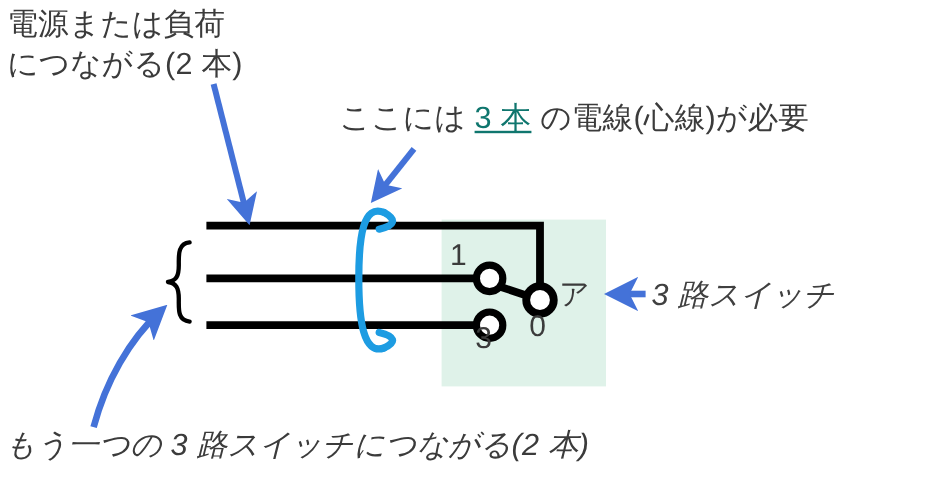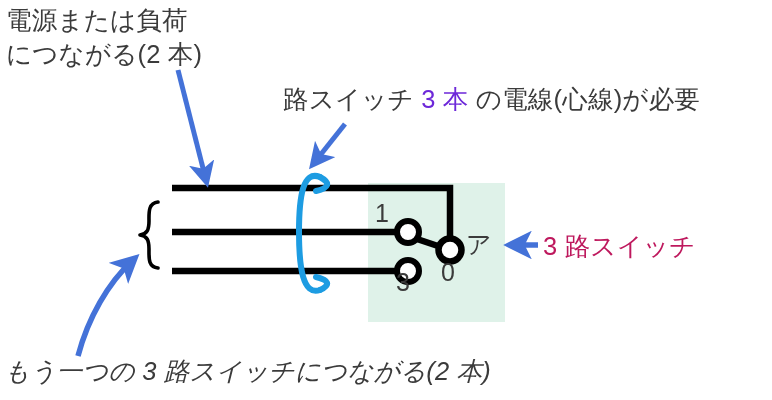--- a/index.html
+++ b/index.html
@@ -36,33 +36,35 @@
     left: 6px;
     top: 4px;
     font-size: 25.5px;
   }
   .label-three-wires {
     left: 283px;
     top: 83px;
     font-size: 25.5px;
   }
   .label-three-wires .hl {
-    color: #6d28d9;
+    color: #0f766e;
+    text-decoration: underline;
   }
   .label-bottom {
     left: 4px;
     top: 355px;
     font-size: 25.5px;
     font-style: italic;
   }
   .label-switch-name {
     left: 543px;
     top: 230px;
     font-size: 25.5px;
-    color: #be185d;
+    color: #404040;
+    font-style: italic;
   }
   .term-num {
     position: absolute;
     color: #3b3b3b;
     font-size: 25px;
     font-family: "Liberation Sans", "DejaVu Sans", sans-serif;
   }
   .term-1 { left: 375px; top: 199px; }
   .term-3 { left: 396px; top: 268px; }
   .term-0 { left: 441px; top: 258px; }
@@ -115,21 +117,21 @@
     <path d="M78,356 C88,318 108,283 133,260" stroke="#4472d8" stroke-width="5.5" fill="none" marker-end="url(#arrowhead-blue)"></path>
 
     <path d="M538,245 L512,245" stroke="#4472d8" stroke-width="5.5" fill="none" marker-end="url(#arrowhead-blue)"></path>
   </svg>
 
   <div class="dtext label-top-left">
     <div>電源または負荷</div>
     <div>につながる(2 本)</div>
   </div>
 
-  <div class="dtext label-three-wires"><span>路スイッチ </span><span class="hl">3 本</span><span> の電線(心線)が必要</span></div>
+  <div class="dtext label-three-wires"><span>ここには </span><span class="hl">3 本</span><span> の電線(心線)が必要</span></div>
 
   <div class="dtext label-bottom">もう一つの 3 路スイッチにつながる(2 本)</div>
 
   <div class="dtext label-switch-name"><span>3 路スイッチ</span></div>
 
   <div class="term-num term-1">1</div>
   <div class="term-num term-3">3</div>
   <div class="term-num term-0">0</div>
   <div class="term-num term-a">ア</div>
 

